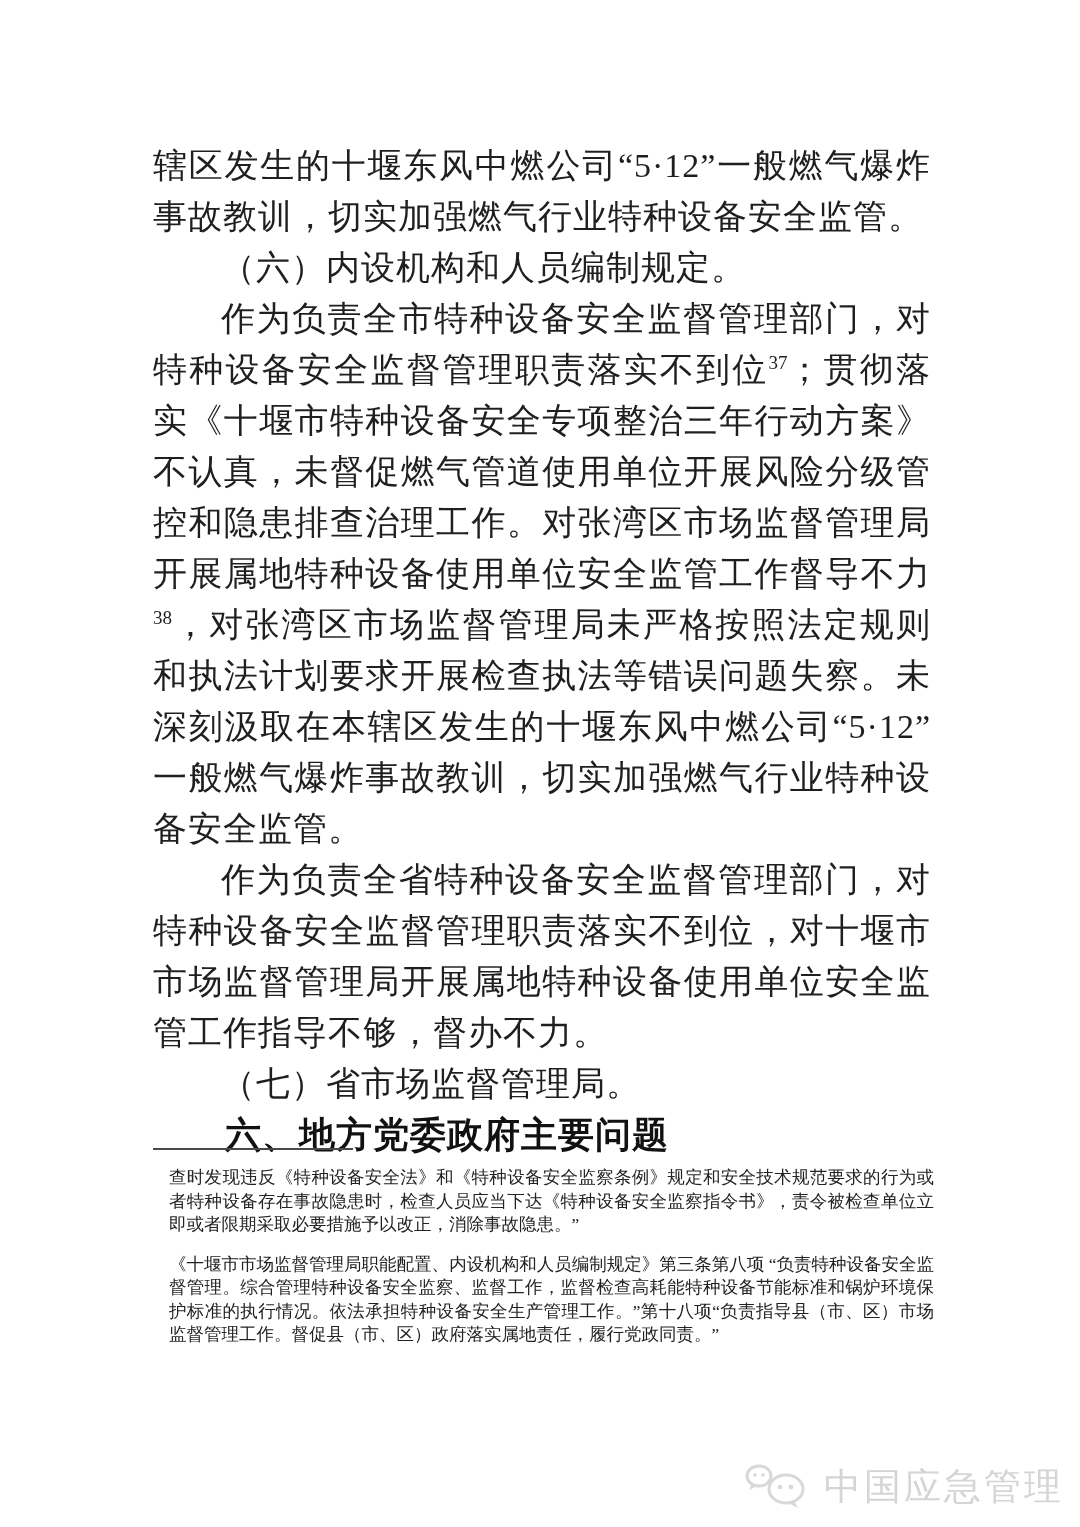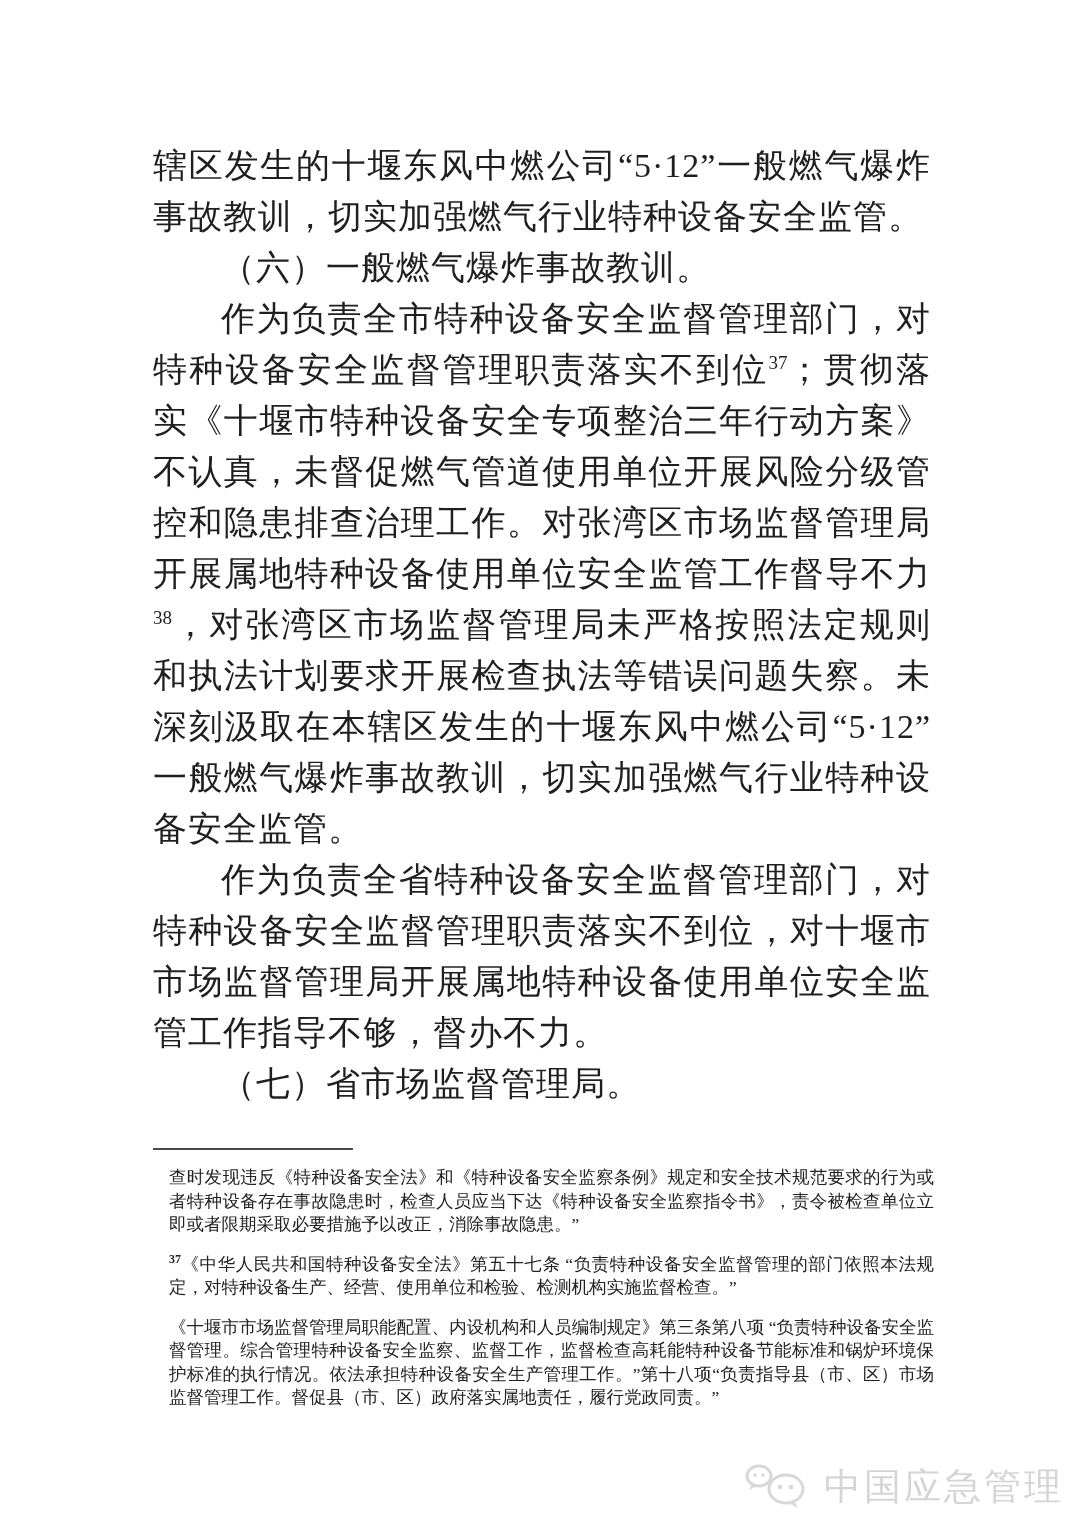--- a/index.html
+++ b/index.html
@@ -91,32 +91,32 @@
   .watermark svg { display: block; }
 </style>
 </head>
 <body>
 
 <div class="page">
 
   <div class="content">
     <div id="body-paragraphs">
         <p class="body-para">辖区发生的十堰东风中燃公司“5·12”一般燃气爆炸事故教训，切实加强燃气行业特种设备安全监管。</p>
-        <p class="body-para indent">（六）一般燃气爆炸事故教训。</p>
+        <p class="body-para indent">（六）内设机构和人员编制规定。</p>
         <p class="body-para indent">作为负责全市特种设备安全监督管理部门，对特种设备安全监督管理职责落实不到位<sup>37</sup>；贯彻落实《十堰市特种设备安全专项整治三年行动方案》不认真，未督促燃气管道使用单位开展风险分级管控和隐患排查治理工作。对张湾区市场监督管理局开展属地特种设备使用单位安全监管工作督导不力<sup>38</sup>，对张湾区市场监督管理局未严格按照法定规则和执法计划要求开展检查执法等错误问题失察。未深刻汲取在本辖区发生的十堰东风中燃公司“5·12”一般燃气爆炸事故教训，切实加强燃气行业特种设备安全监管。</p>
         <p class="body-para indent">作为负责全省特种设备安全监督管理部门，对特种设备安全监督管理职责落实不到位，对十堰市市场监督管理局开展属地特种设备使用单位安全监管工作指导不够，督办不力。</p>
         <p class="body-para indent">（七）省市场监督管理局。</p>
       </div>
+    <h2 class="section-heading">六、地方党委政府主要问题</h2>
   </div>
 
   <div class="footnote-area">
     <div class="fn-separator"></div>
     <div id="footnotes">
         <p class="footnote-para">查时发现违反《特种设备安全法》和《特种设备安全监察条例》规定和安全技术规范要求的行为或者特种设备存在事故隐患时，检查人员应当下达《特种设备安全监察指令书》，责令被检查单位立即或者限期采取必要措施予以改正，消除事故隐患。”</p>
-        <p class="footnote-para"><sup>37</sup>《中华人民共和国特种设备安全法》第五十七条 “负责特种设备安全监督管理的部门依照本法规定，对特种设备生产、经营、使用单位和检验、检测机构实施监督检查。”</p>
         <p class="footnote-para">《十堰市市场监督管理局职能配置、内设机构和人员编制规定》第三条第八项 “负责特种设备安全监督管理。综合管理特种设备安全监察、监督工作，监督检查高耗能特种设备节能标准和锅炉环境保护标准的执行情况。依法承担特种设备安全生产管理工作。”第十八项“负责指导县（市、区）市场监督管理工作。督促县（市、区）政府落实属地责任，履行党政同责。”</p>
       </div>
   </div>
 
   <div class="watermark">
     <span>
       <svg width="72" height="48" viewBox="0 0 72 48" fill="none" xmlns="http://www.w3.org/2000/svg">
 
         <ellipse cx="15" cy="13" rx="12" ry="10" stroke="#d8d8d8" stroke-width="3"></ellipse>
         <path d="M8 21 L5 27 L13 23 Z" fill="#d8d8d8"></path>

